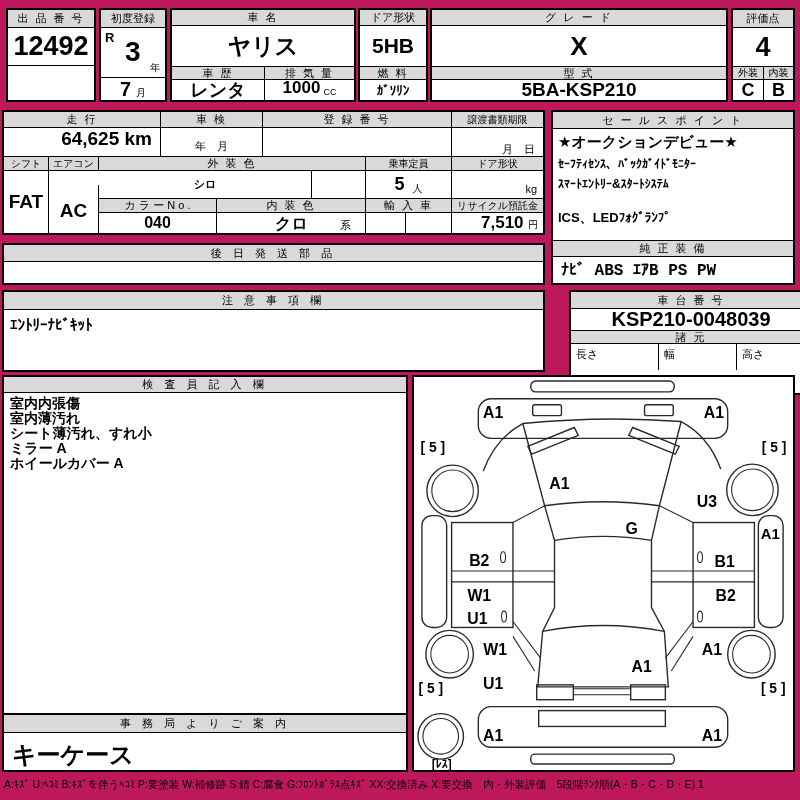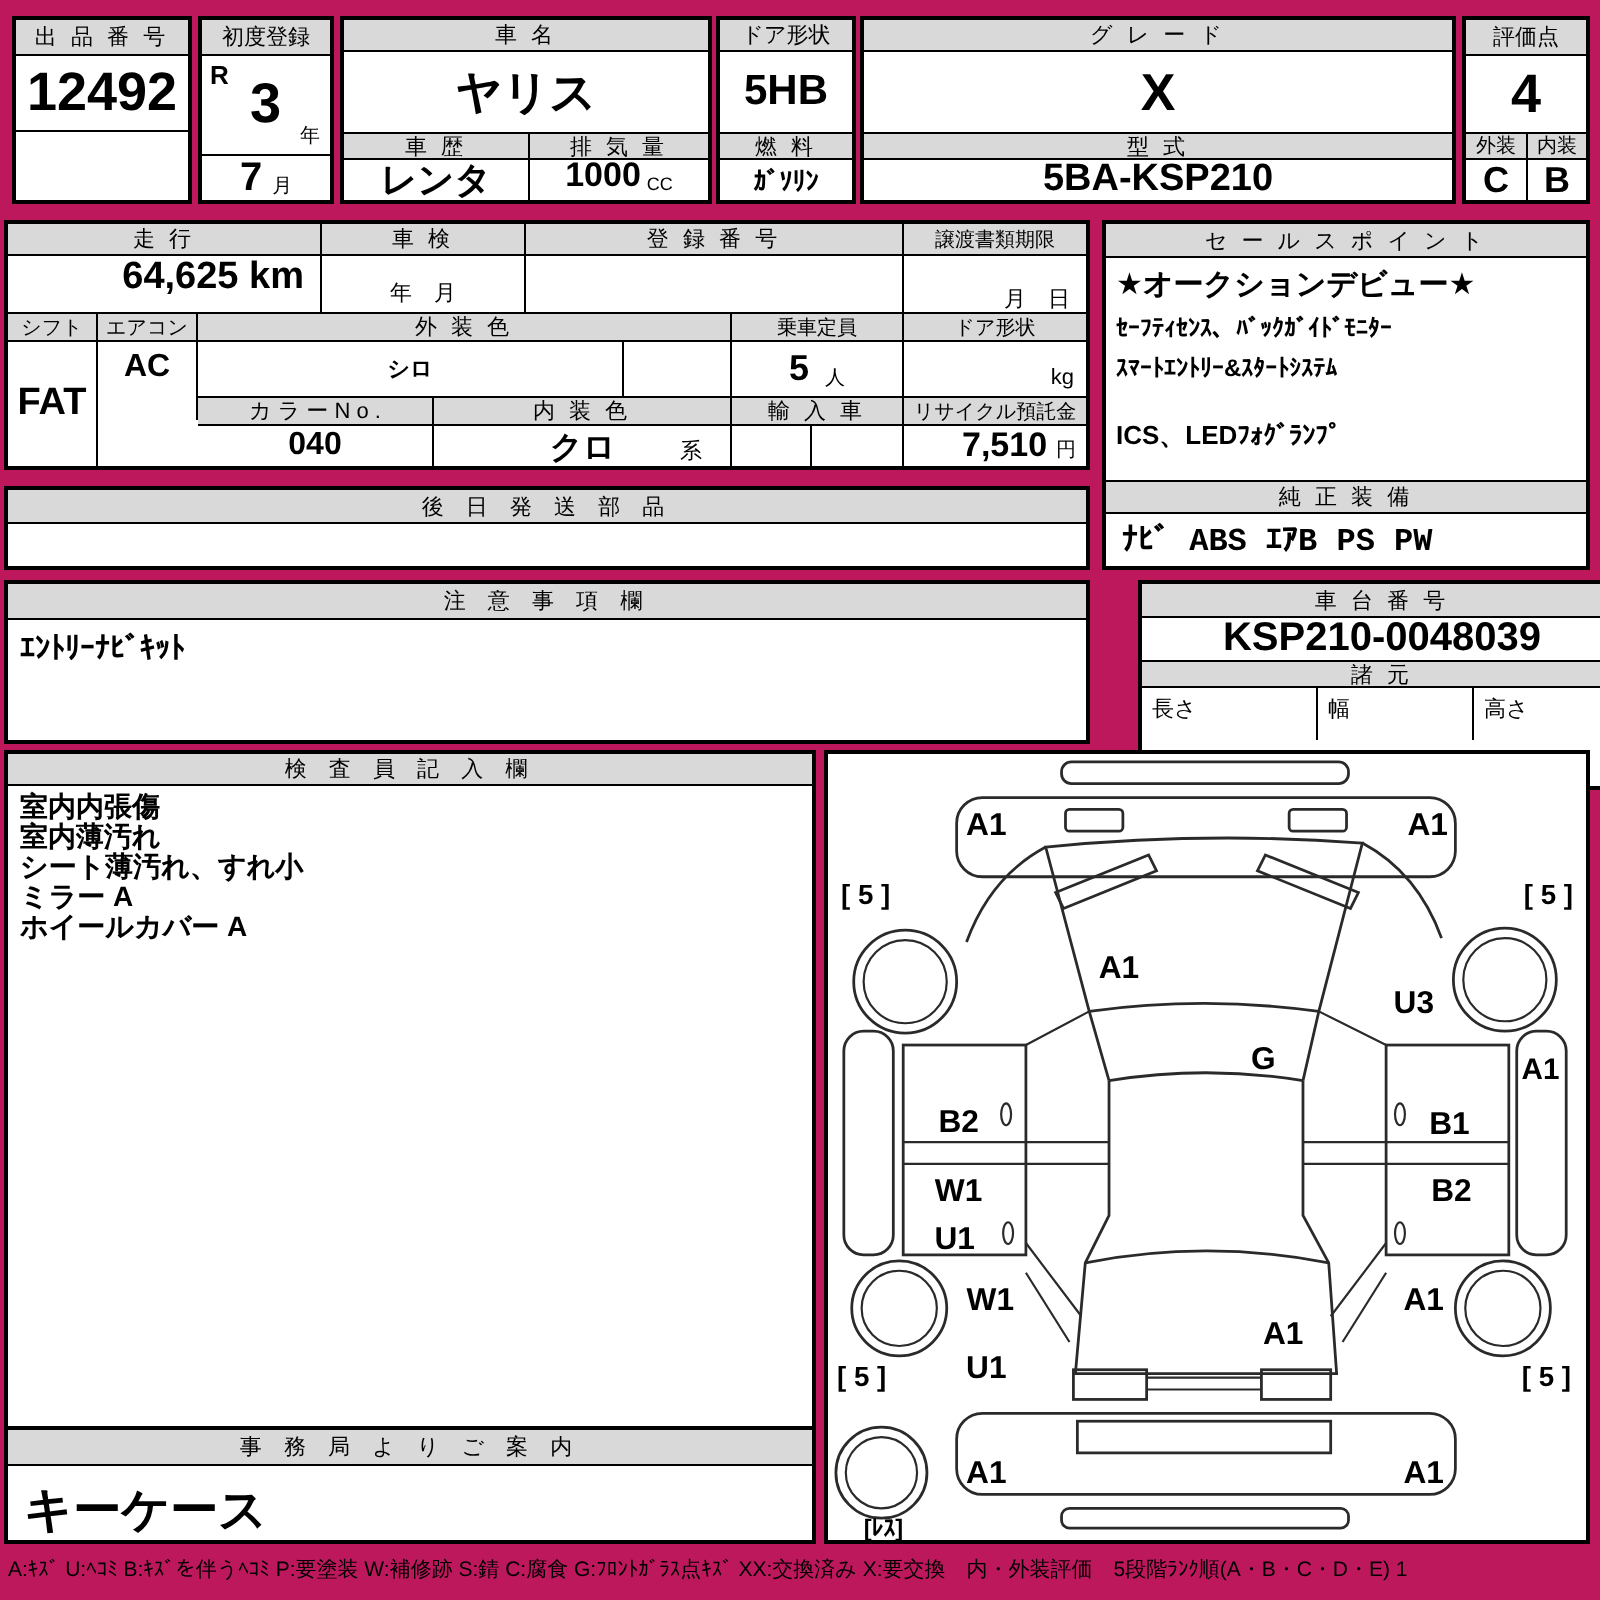--- a/index.html
+++ b/index.html
@@ -88,21 +88,21 @@
     <div class="abs br bb" style="left:259px;top:16px;width:189px;height:29px;"></div>
     <div class="abs bb" style="left:448px;top:16px;width:91px;height:29px;font-size:11px;text-align:right;padding:14px 8px 0 0;">月　日</div>
 
     <div class="abs hdr br" style="left:0;top:45px;width:45px;height:14px;letter-spacing:0;font-size:10px;">シフト</div>
     <div class="abs hdr br" style="left:45px;top:45px;width:50px;height:14px;letter-spacing:0;font-size:10px;">エアコン</div>
     <div class="abs hdr br" style="left:95px;top:45px;width:267px;height:14px;">外 装 色</div>
     <div class="abs hdr br" style="left:362px;top:45px;width:86px;height:14px;letter-spacing:0;font-size:10px;">乗車定員</div>
     <div class="abs hdr" style="left:448px;top:45px;width:91px;height:14px;letter-spacing:0;font-size:10px;">ドア形状</div>
 
     <div class="abs br c b" style="left:0;top:59px;width:45px;height:62px;font-size:19px;">FAT</div>
-    <div class="abs br c b" style="left:45px;top:46px;width:50px;height:52px;font-size:16px;">AC</div>
+    <div class="abs br c b" style="left:45px;top:73px;width:50px;height:52px;font-size:19px;">AC</div>
 
     <div class="abs br bb c b" style="left:95px;top:59px;width:213px;height:28px;font-size:11px;">シロ</div>
     <div class="abs br bb" style="left:308px;top:59px;width:54px;height:28px;"></div>
     <div class="abs br bb c" style="left:362px;top:59px;width:86px;height:28px;">
       <span class="b" style="font-size:18px;">5</span>
       <span style="font-size:10px;margin:8px 0 0 8px;">人</span>
     </div>
     <div class="abs bb" style="left:448px;top:59px;width:91px;height:28px;font-size:11px;text-align:right;padding:12px 6px 0 0;">kg</div>
 
     <div class="abs hdr br" style="left:95px;top:87px;width:118px;height:14px;letter-spacing:0;">カ ラ ー N o .</div>

